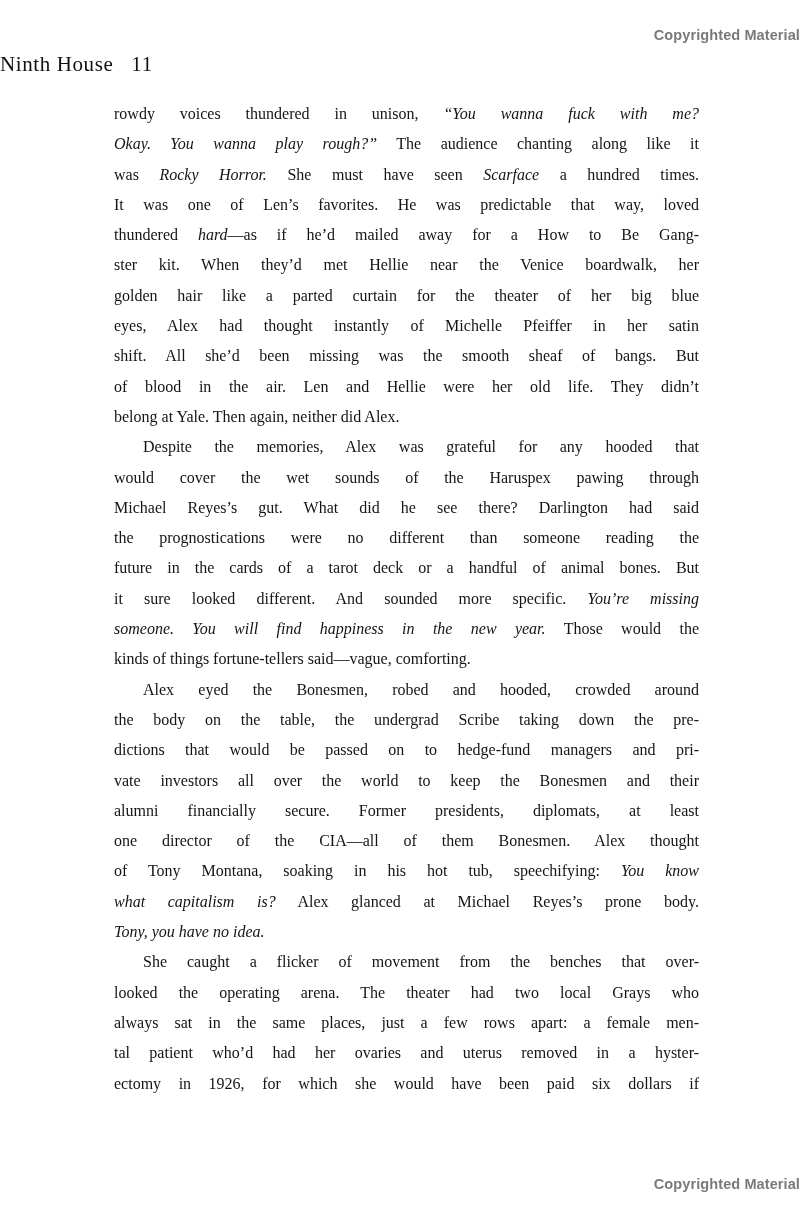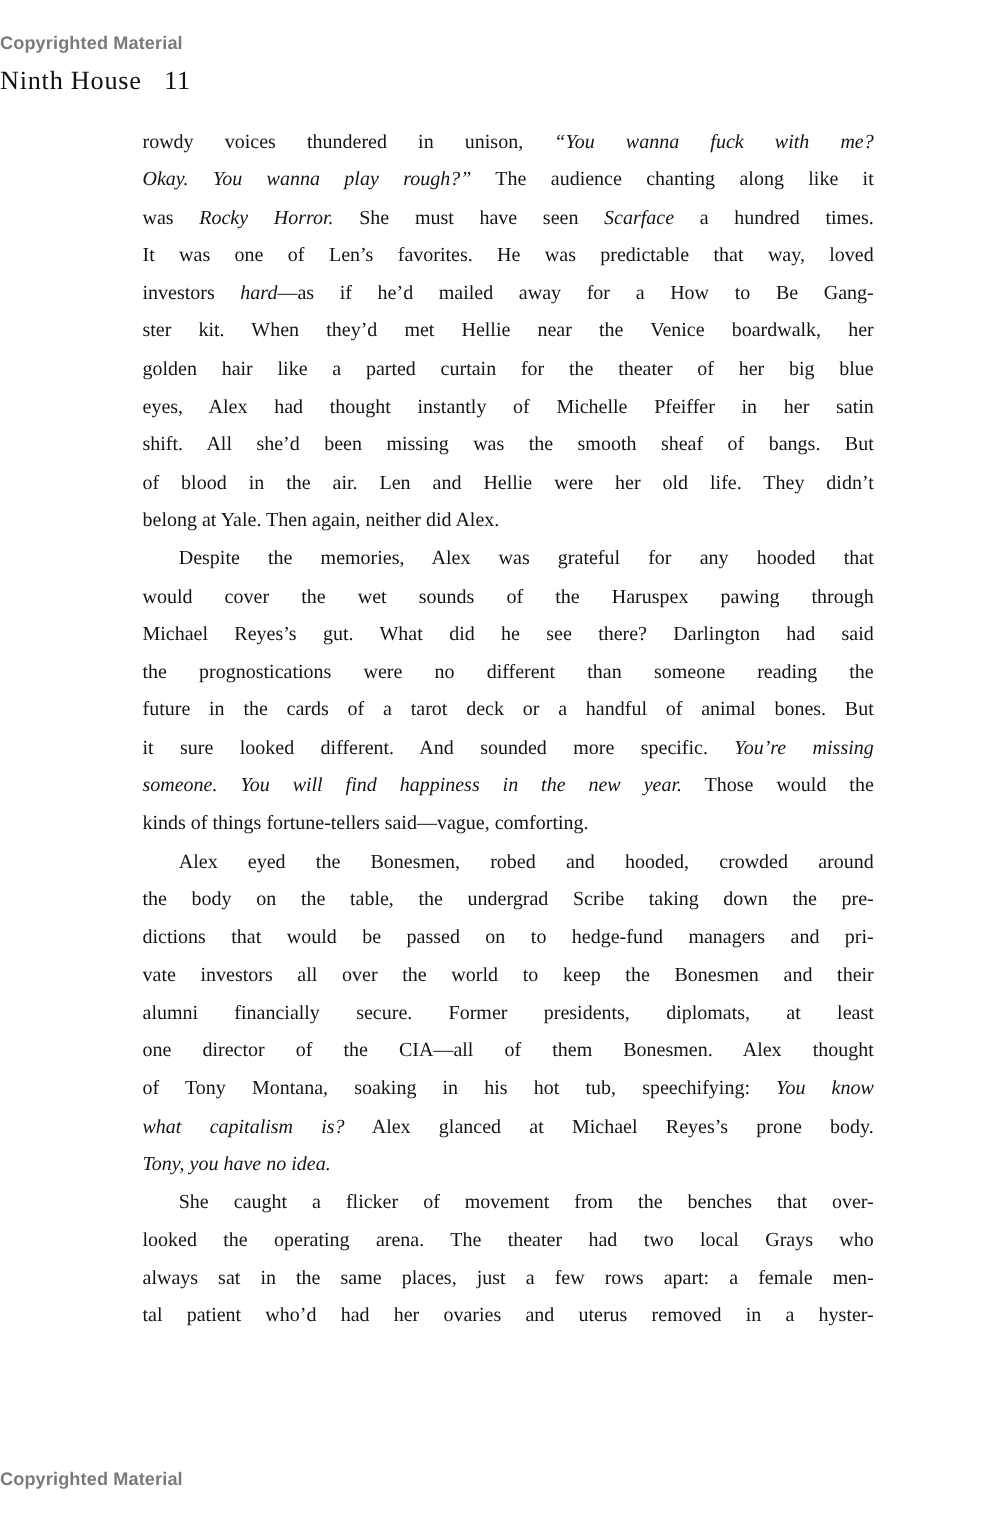--- a/index.html
+++ b/index.html
@@ -10,21 +10,21 @@
   body {
     width: 800px;
     height: 1219px;
     position: relative;
     overflow: hidden;
   }
   .watermark {
     position: absolute;
     left: 0;
     width: 800px;
-    text-align: left;
+    text-align: right;
     font-family: "Liberation Sans", sans-serif;
     font-size: 14.5px;
     font-weight: bold;
     color: #7a7a7a;
     letter-spacing: 0.1px;
   }
   .watermark.top { top: 27px; }
   .watermark.bottom { top: 1176px; }
 
   .running-head {
@@ -77,21 +77,21 @@
 <div class="running-head">
   <span>Ninth House</span><span class="folio">11</span>
 </div>
 
 <div class="body-text" id="body-text">
     <div>
       <span class="line"><span>rowdy voices thundered in unison, </span><i>“You wanna fuck with me?</i></span>
       <span class="line"><i>Okay. You wanna play rough?”</i><span> The audience chanting along like it</span></span>
       <span class="line"><span>was </span><i>Rocky Horror.</i><span> She must have seen </span><i>Scarface</i><span> a hundred times.</span></span>
       <span class="line"><span>It was one of Len’s favorites. He was predictable that way, loved</span></span>
-      <span class="line"><span>investors </span><i>hard</i><span>—as if he’d mailed away for a How to Be Gang-</span></span>
+      <span class="line"><span>thundered </span><i>hard</i><span>—as if he’d mailed away for a How to Be Gang-</span></span>
       <span class="line"><span>ster kit. When they’d met Hellie near the Venice boardwalk, her</span></span>
       <span class="line"><span>golden hair like a parted curtain for the theater of her big blue</span></span>
       <span class="line"><span>eyes, Alex had thought instantly of Michelle Pfeiffer in her satin</span></span>
       <span class="line"><span>shift. All she’d been missing was the smooth sheaf of bangs. But</span></span>
       <span class="line"><span>of blood in the air. Len and Hellie were her old life. They didn’t</span></span>
       <span class="line last"><span>belong at Yale. Then again, neither did Alex.</span></span>
     </div>
     <div>
       <span class="line indent"><span>Despite the memories, Alex was grateful for any hooded that</span></span>
       <span class="line"><span>would cover the wet sounds of the Haruspex pawing through</span></span>
@@ -111,16 +111,17 @@
       <span class="line"><span>one director of the CIA—all of them Bonesmen. Alex thought</span></span>
       <span class="line"><span>of Tony Montana, soaking in his hot tub, speechifying: </span><i>You know</i></span>
       <span class="line"><i>what capitalism is?</i><span> Alex glanced at Michael Reyes’s prone body.</span></span>
       <span class="line last"><i>Tony, you have no idea.</i></span>
     </div>
     <div>
       <span class="line indent"><span>She caught a flicker of movement from the benches that over-</span></span>
       <span class="line"><span>looked the operating arena. The theater had two local Grays who</span></span>
       <span class="line"><span>always sat in the same places, just a few rows apart: a female men-</span></span>
       <span class="line"><span>tal patient who’d had her ovaries and uterus removed in a hyster-</span></span>
+      <span class="line"><span>ectomy in 1926, for which she would have been paid six dollars if</span></span>
     </div>
   </div>
 
 <div class="watermark bottom">Copyrighted Material</div>
 
 </body></html>

